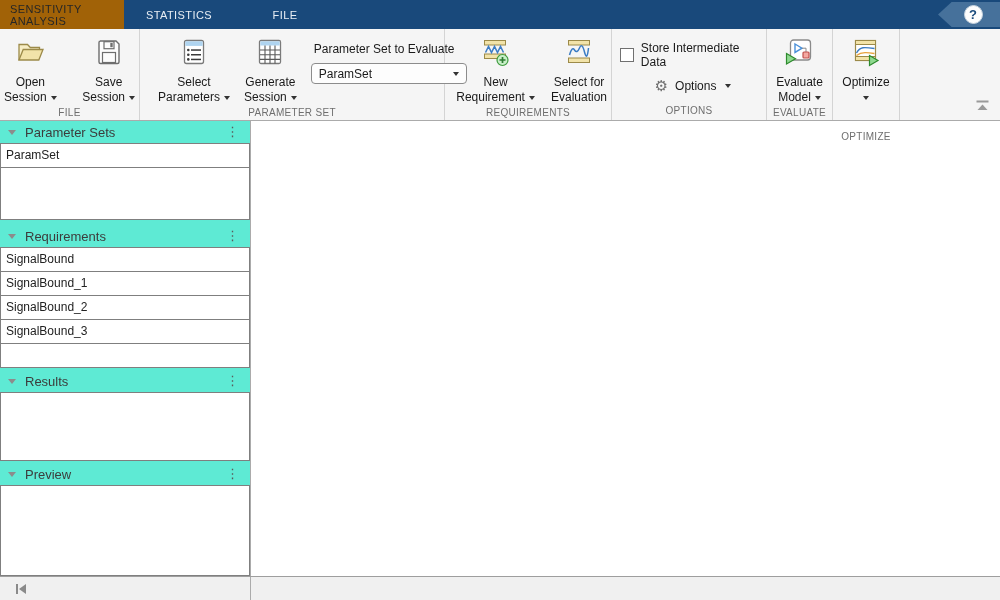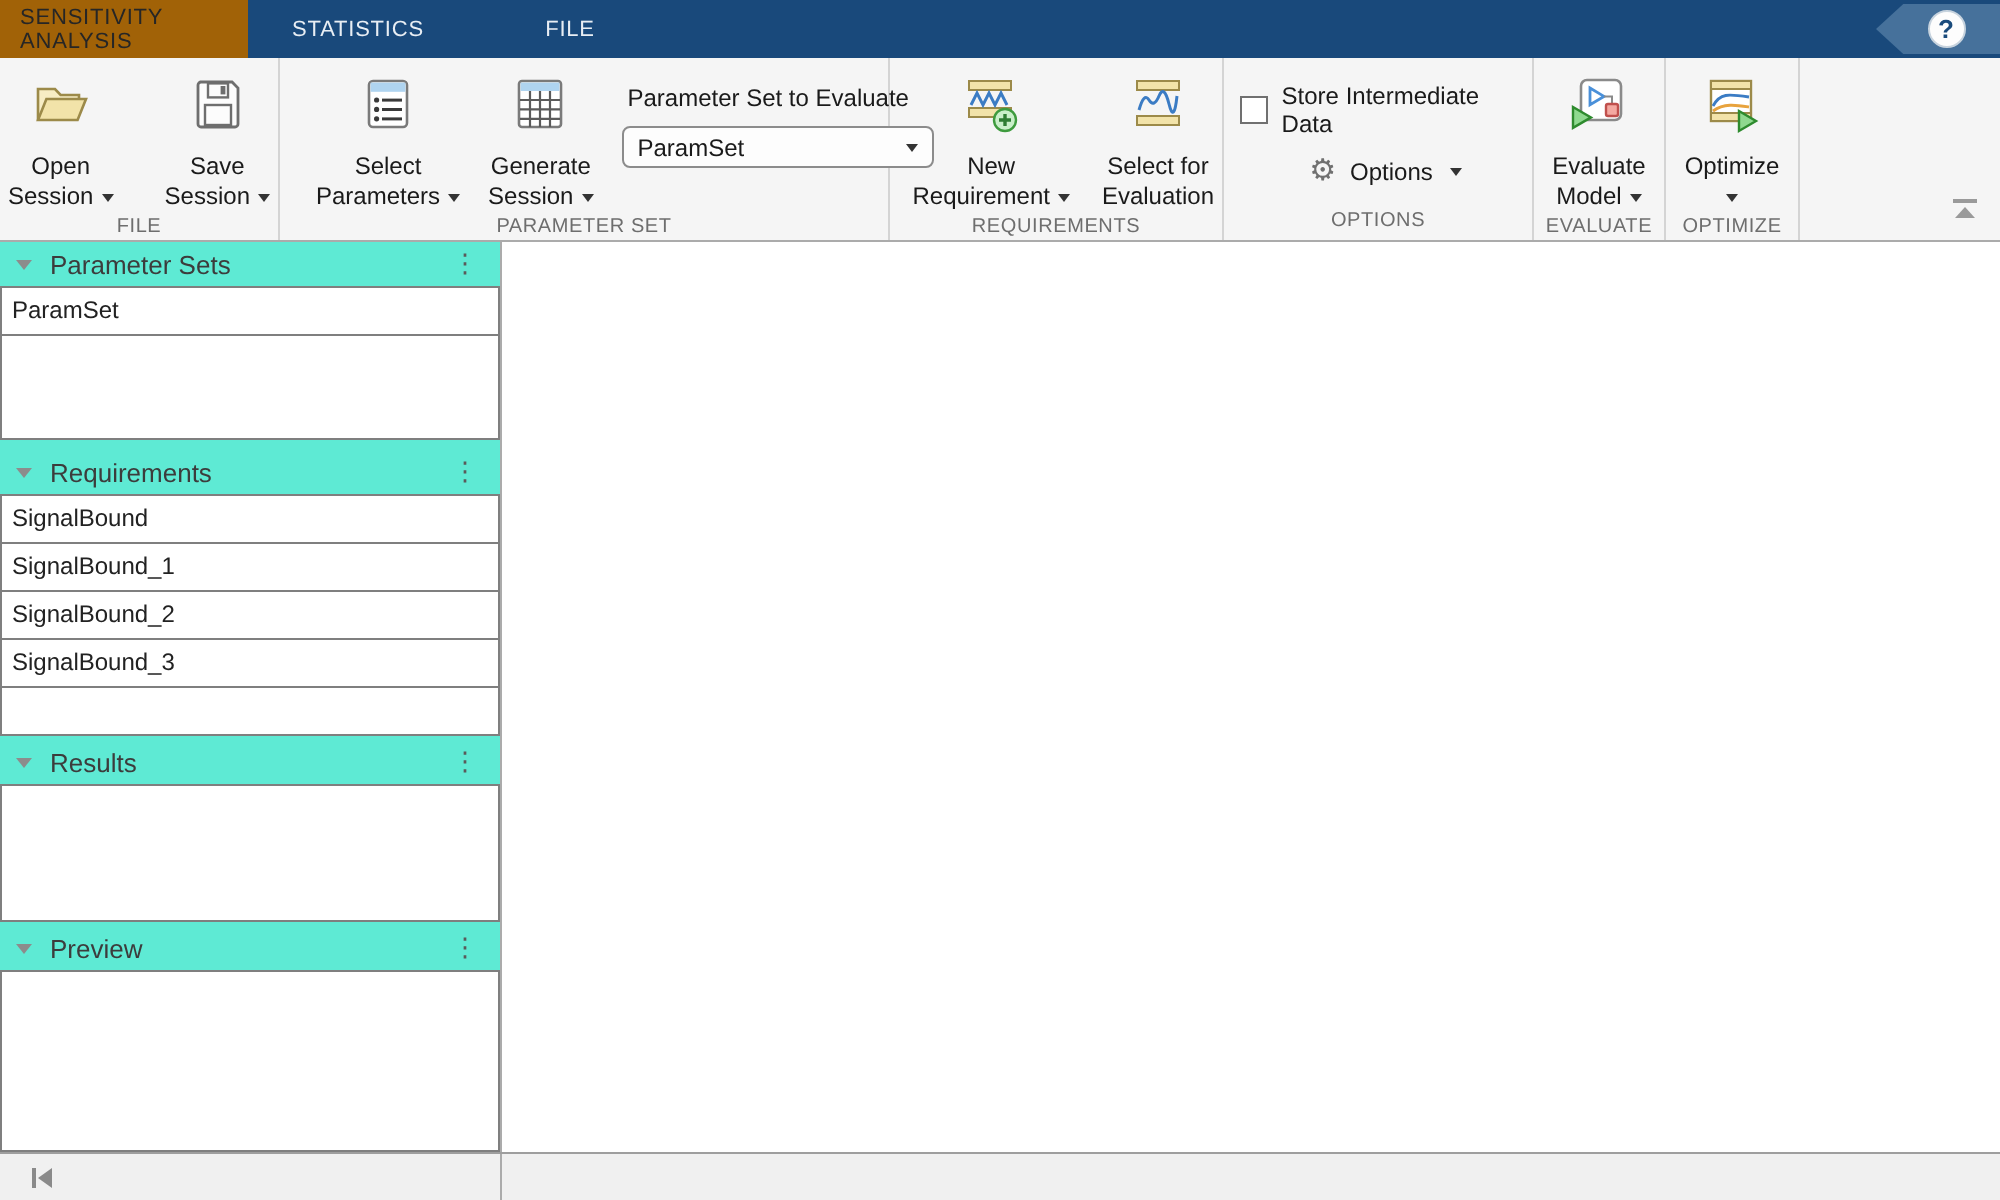--- a/index.html
+++ b/index.html
@@ -28,21 +28,21 @@
   .big-btn { display:flex; flex-direction:column; align-items:center; padding:2px 4px 0 4px; cursor:default; }
   .big-btn svg { flex:0 0 auto; }
   .btn-label { font-size:12px; color:#1A1A1A; text-align:center; line-height:15px; margin-top:3px; white-space:nowrap; }
   .arrow-down { display:inline-block; width:0; height:0; border-left:3.5px solid transparent; border-right:3.5px solid transparent;
                 border-top:4px solid #333; margin-left:4px; vertical-align:middle; }
   .g-file { width:140px; } .g-file .group-body{ justify-content:space-between; gap:12px; }
   .g-pset { width:305px; }
   .g-req  { width:167px; } .g-req .group-body{ justify-content:flex-end; gap:8px; }
   .g-opt  { width:155px; }
   .g-eval { width:66px; } .g-eval .group-body{ justify-content:center; }
-  .g-optim{ width:67px; } .g-optim .group-body{ justify-content:center; }
+  .g-optim{ width:67px;gap:24px; } .g-optim .group-body{ justify-content:center; }
   .g-last { border-right:none; flex:1; position:relative; }
 
   .pset-right { display:flex; flex-direction:column; margin-left:10px; padding-top:8px; }
   .pset-label { font-size:12px; color:#1A1A1A; margin-left:3px; }
   .combo { margin-top:7px; width:156px; height:21px; background:#FDFDFD; border:1px solid #8C8C8C; border-radius:4px;
            display:flex; align-items:center; font-size:12px; color:#1A1A1A; padding:0 7px; justify-content:space-between; cursor:default; }
 
   .opt-col { display:flex; flex-direction:column; padding:12px 0 0 8px; gap:10px;align-items:center; }
   .chk-row { display:flex; align-items:center; gap:7px; font-size:12px; color:#1A1A1A; cursor:default; }
   .checkbox { width:14px; height:14px; background:#fff; border:1px solid #707070; }

